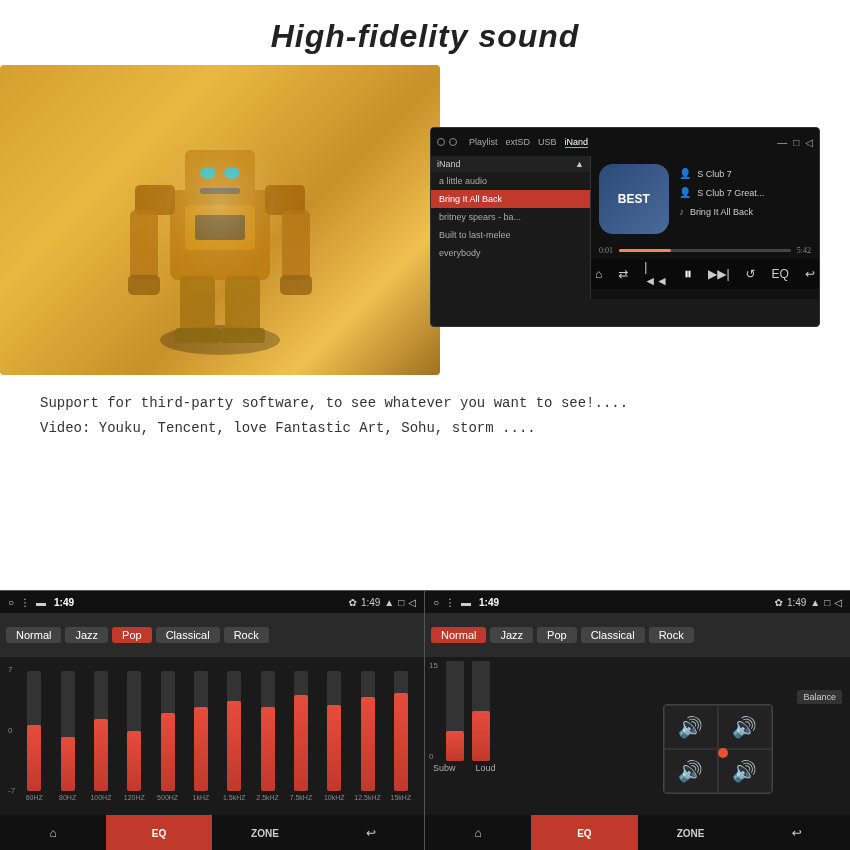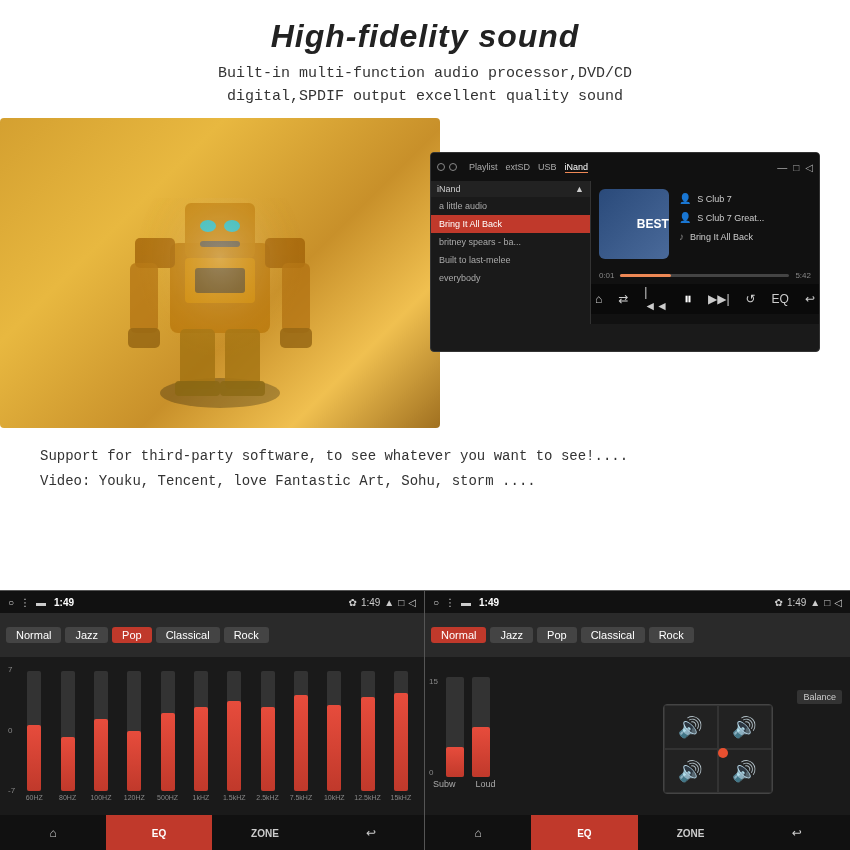--- a/index.html
+++ b/index.html
@@ -68,21 +68,21 @@
     .robot-svg {
       width: 280px;
       height: 280px;
       opacity: 0.85;
     }
 
     
     .player-overlay {
       position: absolute;
       right: 30px;
-      top: 34px;
+      top: 62px;
       width: 390px;
       height: 200px;
       background: #1a1a1a;
       border-radius: 4px;
       border: 1px solid #333;
       overflow: hidden;
     }
 
     .player-header {
       background: #111;
@@ -159,24 +159,24 @@
     .player-album-area {
       display: flex;
       padding: 8px;
       gap: 10px;
     }
 
     .album-art {
       width: 70px;
       height: 70px;
       background: linear-gradient(135deg, #2a4a7a, #4a6a9a);
-      border-radius: 6px;
-      display: flex;
-      align-items: center;
-      justify-content: flex-end;
+      border-radius: 14px;
+      display: flex;
+      align-items: center;
+      justify-content: center;
       font-size: 18px;
       font-weight: bold;
       color: #fff;
     }
 
     .track-info {
       flex: 1;
     }
 
     .track-item {
@@ -210,20 +210,21 @@
     .progress-bar-fill {
       width: 30%;
       height: 100%;
       background: #e85;
       border-radius: 2px;
     }
 
     .progress-time {
       font-size: 8px;
       color: #888;
+      font-family: Liberation Serif, serif;
     }
 
     .player-controls {
       display: flex;
       align-items: center;
       justify-content: center;
       gap: 16px;
       padding: 4px;
       background: #0a0a0a;
       height: 30px;
@@ -522,24 +523,20 @@
       letter-spacing: 4px;
       pointer-events: none;
     }
   </style>
 </head>
 <body>
 
 <div class="top-section">
   <div class="top-text">
     <div class="top-title">High-fidelity sound</div>
-    <div class="top-subtitle">
-      <span>Built-in multi-function audio processor,DVD/CD</span><br>
-      <span>digital,SPDIF output excellent quality sound</span>
-    </div>
   </div>
 
   <div class="mid-area">
 
     <div class="robot-area">
       <div class="robot-silhouette">
         <svg class="robot-svg" viewBox="0 0 280 280">
 
           <ellipse cx="140" cy="260" rx="60" ry="15" fill="rgba(0,0,0,0.3)"></ellipse>
 
@@ -809,21 +806,21 @@
       <button class="preset-btn">Jazz</button>
       <button class="preset-btn">Pop</button>
       <button class="preset-btn">Classical</button>
       <button class="preset-btn">Rock</button>
     </div>
 
     <div class="eq-content">
       <div class="eq-right-content">
 
         <div class="eq-left-part">
-          <div style="display:flex; align-items:flex-start; gap:4px; margin-top:16px;">
+          <div style="display:flex; align-items:flex-start; gap:4px; margin-top:0;">
             <div style="display:flex; flex-direction:column; justify-content:space-between; height:100px; margin-right:4px;">
               <span class="mini-scale-val">15</span>
               <span class="mini-scale-val">0</span>
             </div>
             <div style="display:flex; gap:8px; align-items:flex-end; height:100px;">
               <div style="display:flex; flex-direction:column; align-items:center;">
                 <div style="width:18px; height:100px; background:#333; border-radius:2px; display:flex; flex-direction:column; justify-content:flex-end;">
                   <div style="width:100%; height:30%; background:linear-gradient(to top,#c0392b,#e74c3c); border-radius:2px;"></div>
                 </div>
               </div>

